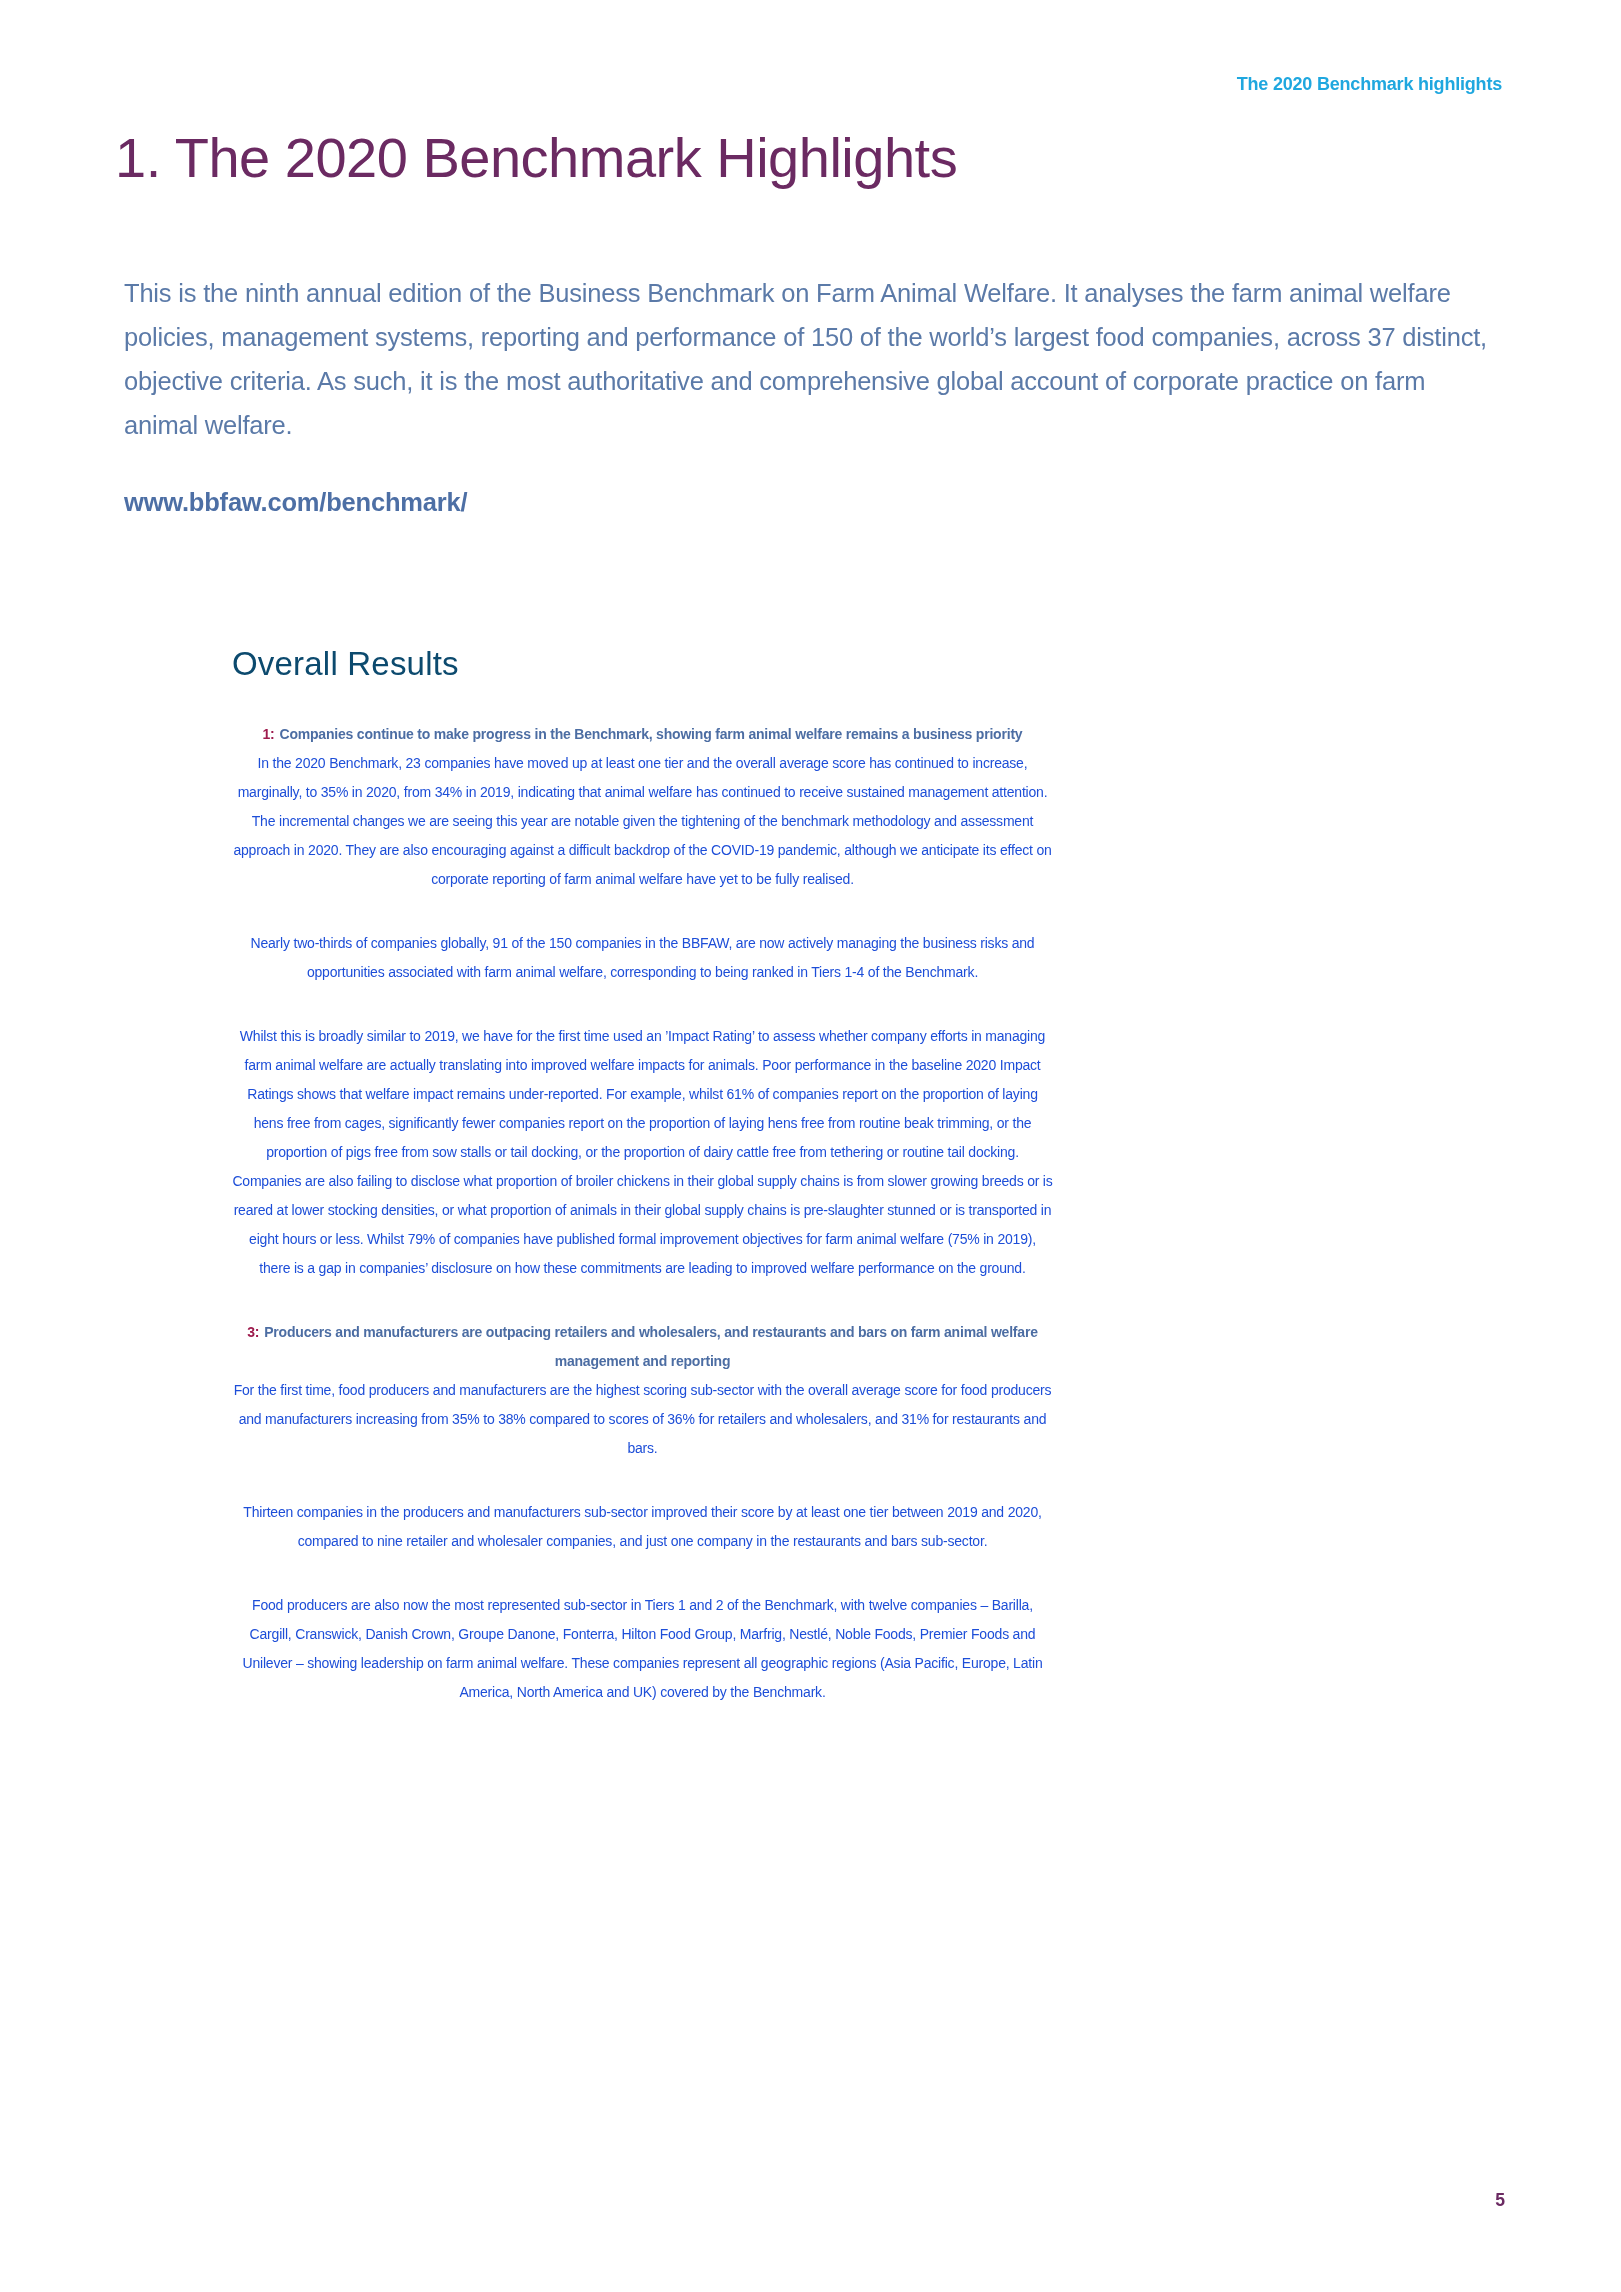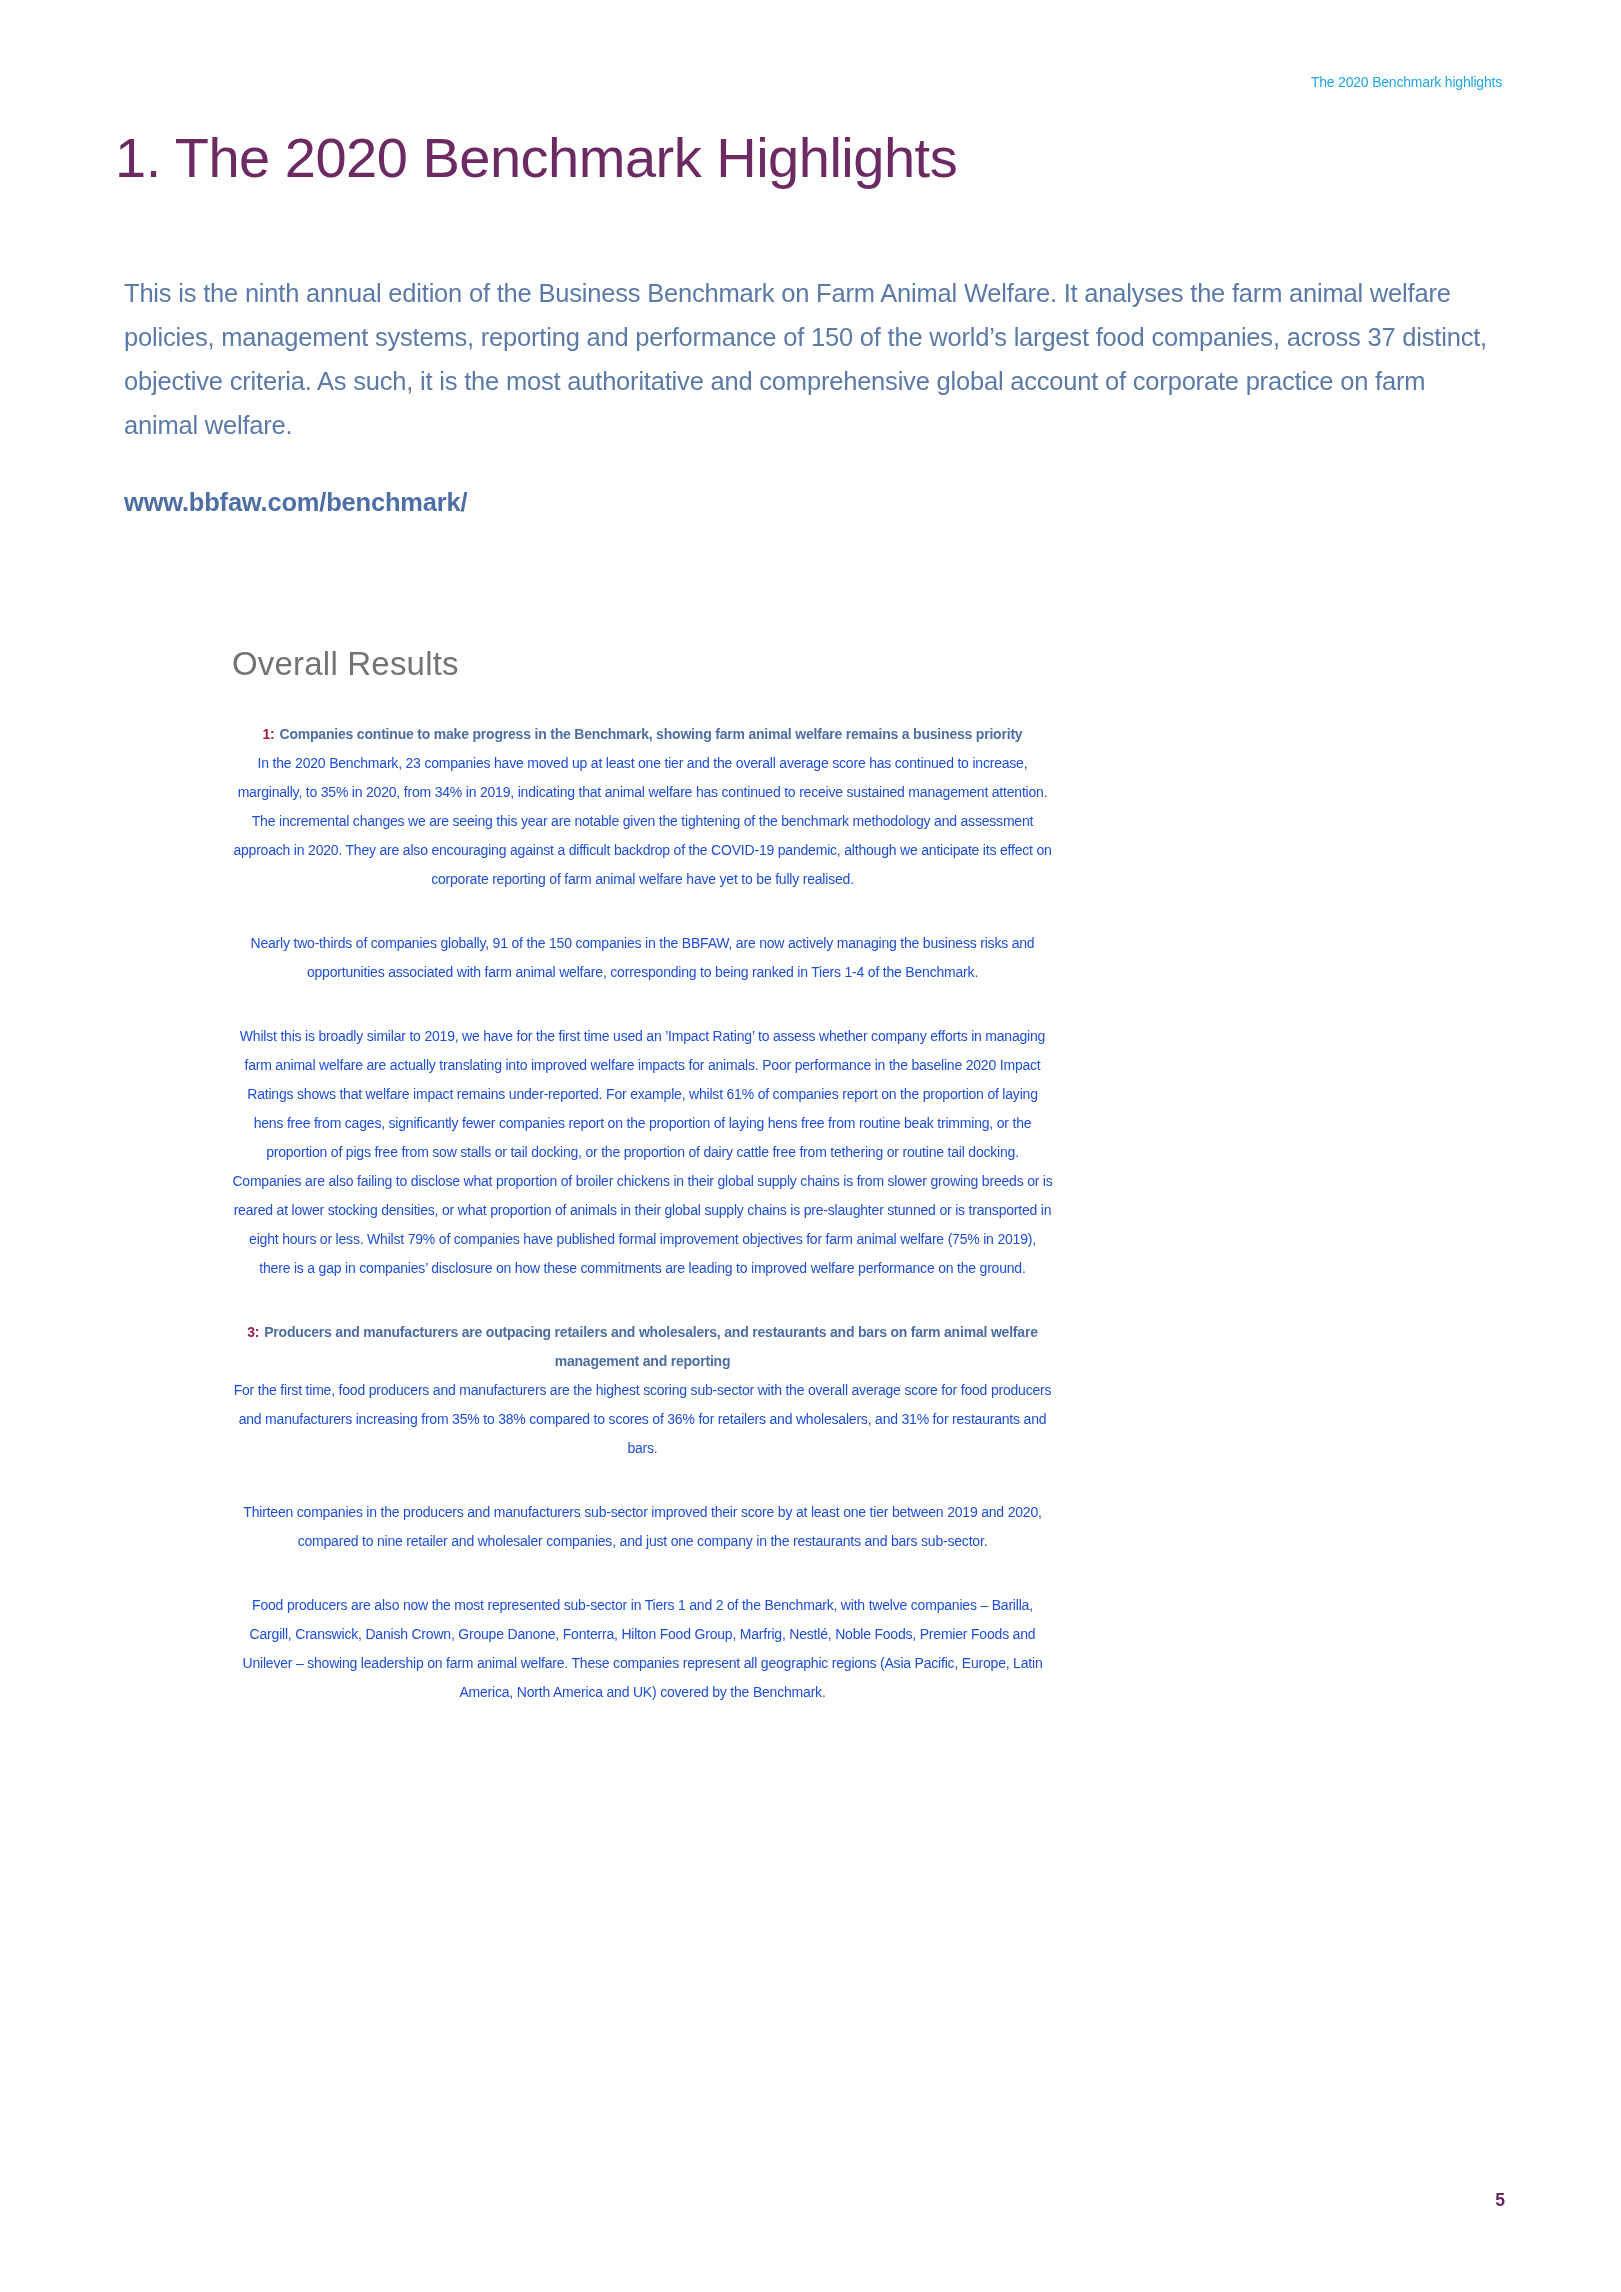--- a/index.html
+++ b/index.html
@@ -10,22 +10,22 @@
     height: 2293px;
     margin: 0 auto;
     background: #ffffff;
     font-family: "Liberation Sans", sans-serif;
     overflow: hidden;
   }
   .running-header {
     position: absolute;
     top: 74px;
     right: 119px;
-    font-size: 14px;
-    font-weight: normal;
+    font-size: 18px;
+    font-weight: bold;
     color: #1fa7df;
     letter-spacing: -0.2px;
   }
   .page-title {
     position: absolute;
     top: 125px;
     left: 115px;
     margin: 0;
     font-size: 56px;
     font-weight: 300;
@@ -55,21 +55,21 @@
   .content {
     position: absolute;
     top: 645px;
     left: 232px;
     width: 821px;
   }
   .overall-heading {
     margin: 0 0 37px 0;
     font-size: 33px;
     font-weight: 300;
-    color: #737373;
+    color: #0c4a6e;
     letter-spacing: 0.2px;
   }
   .finding { margin: 0; }
   .finding p {
     margin: 0 0 35px 0;
     font-size: 14px;
     line-height: 29px;
     letter-spacing: -0.2px;
     text-align: center;
   }

